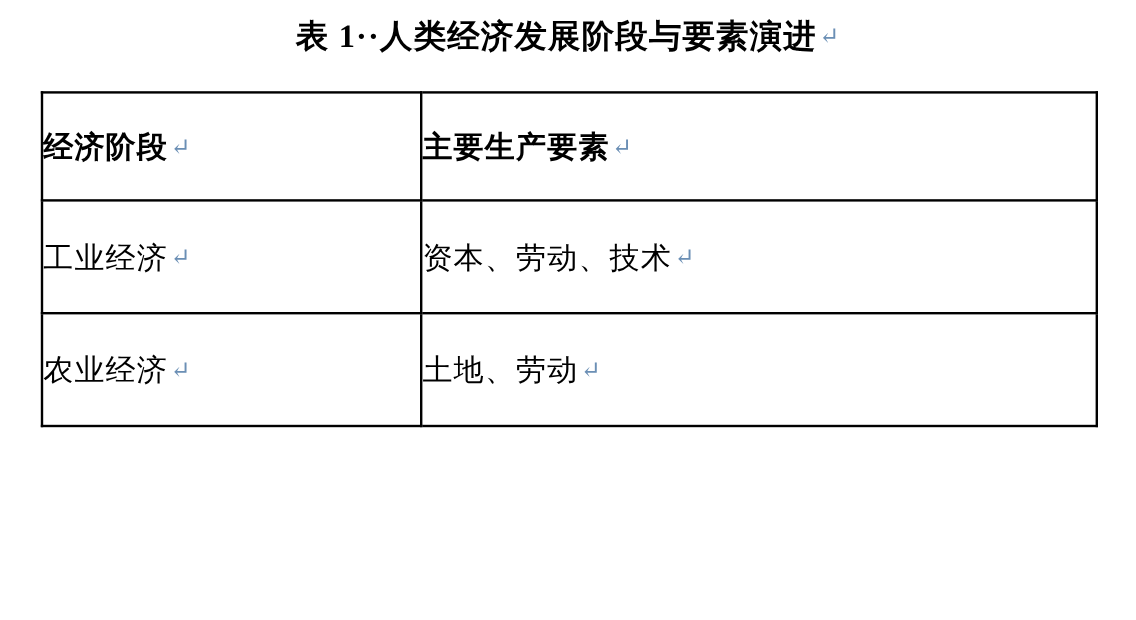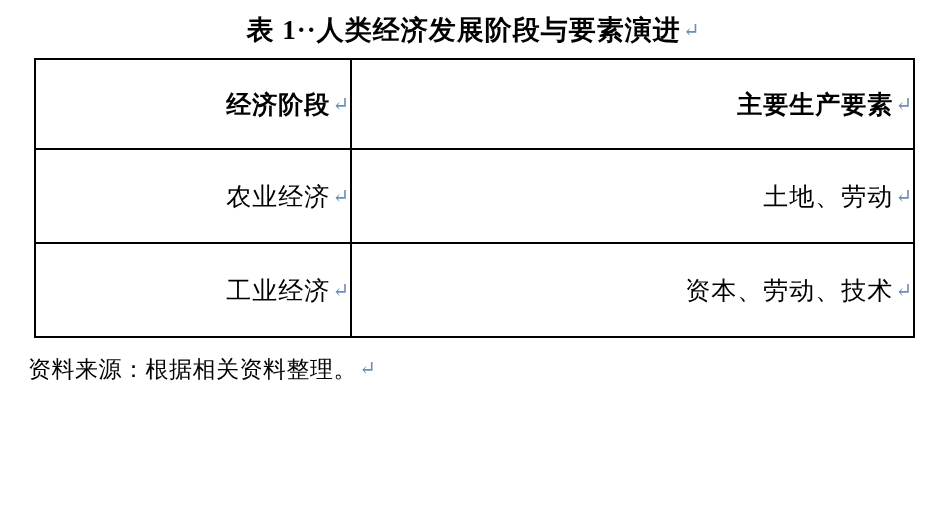--- a/index.html
+++ b/index.html
@@ -19,41 +19,41 @@
     width: 947px;
     height: 517px;
     box-sizing: border-box;
   }
   .doc-title {
     text-align: center;
     font-size: 27px;
     font-weight: 700;
     letter-spacing: 1px;
     padding-top: 12px;
-    padding-bottom: 10px;
+    padding-bottom: 28px;
     white-space: nowrap;
   }
   .pilcrow {
     color: #6b8fb5;
     font-weight: 400;
     font-size: 20px;
     vertical-align: 2px;
     margin-left: 2px;
   }
   .table-wrap {
     margin: 0 34px 0 34px;
   }
   table.main-table {
     border-collapse: collapse;
     width: 879px;
     table-layout: fixed;
   }
   table.main-table td {
     border: 2px solid #000000;
-    text-align: right;
+    text-align: left;
     vertical-align: middle;
     padding: 0;
   }
   .col-a { width: 316px; }
   .col-b { width: 563px; }
 
   tr.header-row td {
     height: 88px;
     font-size: 25px;
     font-weight: 700;
@@ -94,35 +94,32 @@
         <tr class="header-row">
           <td>
             <span class="cell-inner">经济阶段</span><span class="pilcrow">↵</span>
           </td>
           <td>
             <span class="cell-inner">主要生产要素</span><span class="pilcrow">↵</span>
           </td>
         </tr>
         <tr class="body-row">
           <td>
+            <span class="cell-inner">工业经济</span><span class="pilcrow">↵</span>
+          </td>
+          <td>
+            <span class="cell-inner">资本、劳动、技术</span><span class="pilcrow">↵</span>
+          </td>
+        </tr>
+        <tr class="body-row">
+          <td>
             <span class="cell-inner">农业经济</span><span class="pilcrow">↵</span>
           </td>
           <td>
             <span class="cell-inner">土地、劳动</span><span class="pilcrow">↵</span>
           </td>
         </tr>
-        <tr class="body-row">
-          <td>
-            <span class="cell-inner">工业经济</span><span class="pilcrow">↵</span>
-          </td>
-          <td>
-            <span class="cell-inner">资本、劳动、技术</span><span class="pilcrow">↵</span>
-          </td>
-        </tr>
       </tbody>
     </table>
   </div>
 
-  <div class="source">
-    <span>资料来源：根据相关资料整理。</span><span class="pilcrow">↵</span>
-  </div>
 
 </div>
 
 </body></html>

